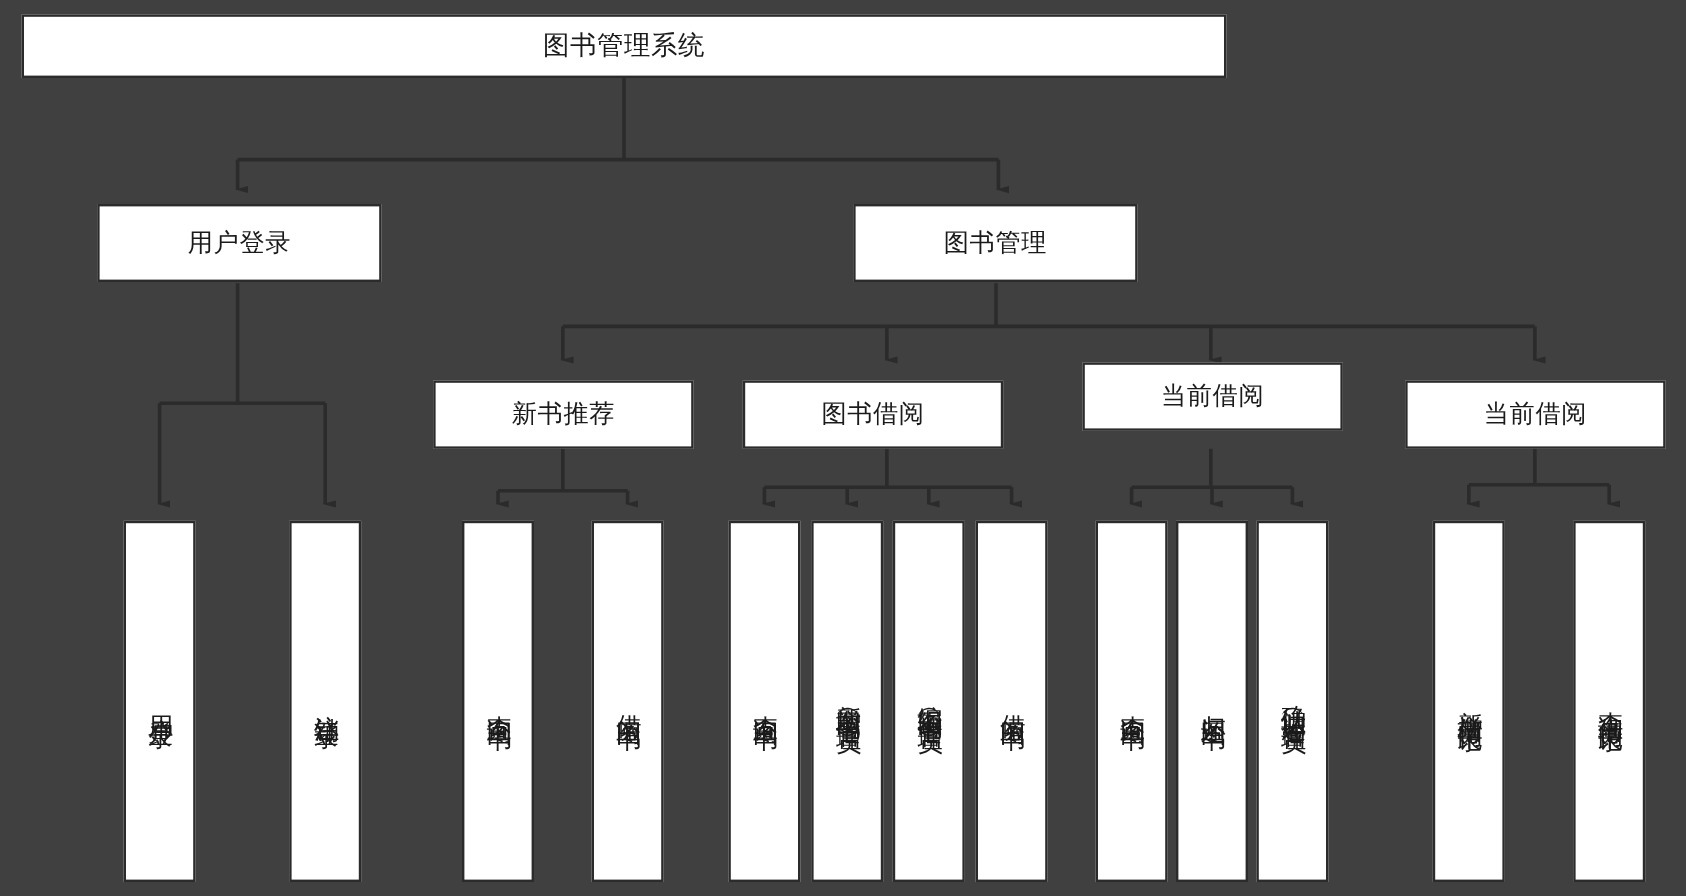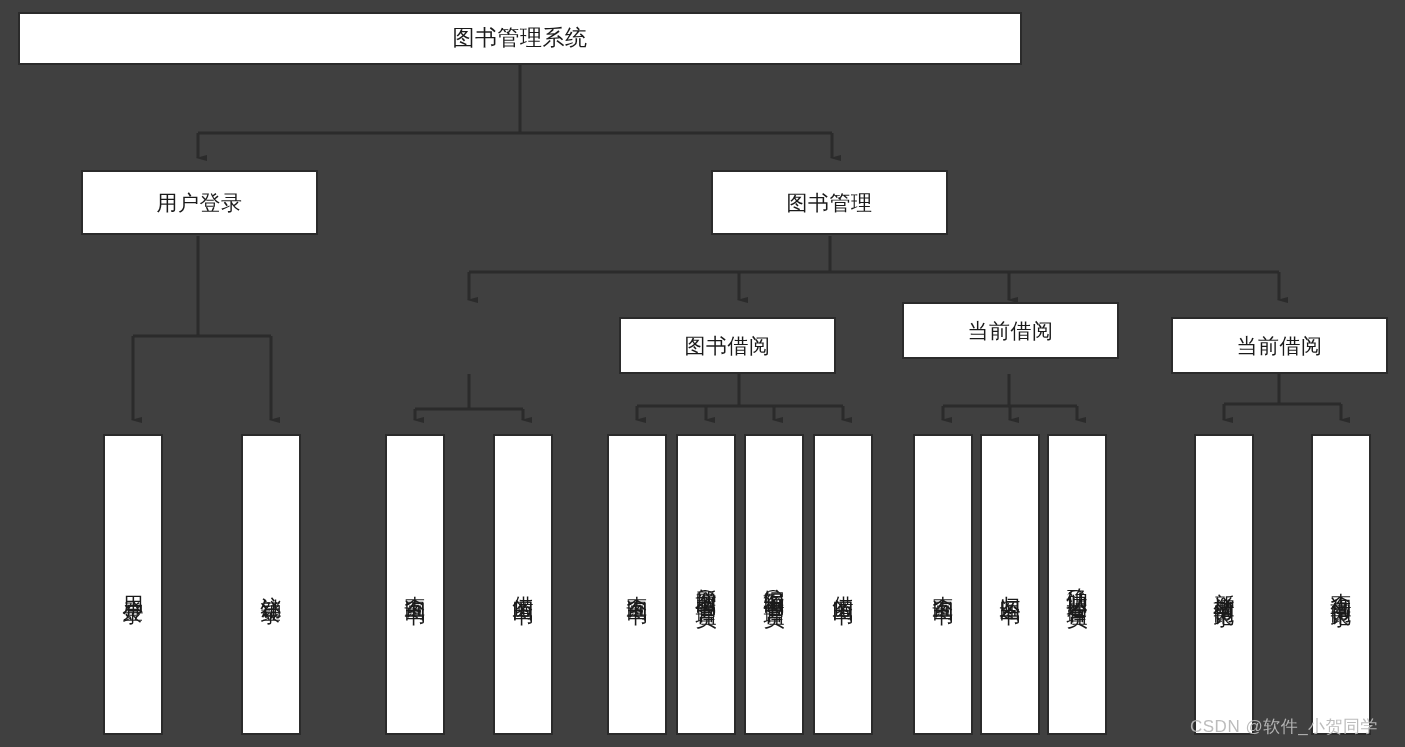--- a/index.html
+++ b/index.html
@@ -127,20 +127,23 @@
     <span>图书管理系统</span>
   </div>
 
   <div class="node node-h" style="left:81px; top:170px; width:237px; height:65px;">
     <span>用户登录</span>
   </div>
   <div class="node node-h" style="left:711px; top:170px; width:237px; height:65px;">
     <span>图书管理</span>
   </div>
 
+  <div class="node node-h" style="left:361px; top:317px; width:217px; height:57px;">
+    <span>新书推荐</span>
+  </div>
   <div class="node node-h" style="left:619px; top:317px; width:217px; height:57px;">
     <span>图书借阅</span>
   </div>
   <div class="node node-h" style="left:902px; top:302px; width:217px; height:57px;">
     <span>当前借阅</span>
   </div>
   <div class="node node-h" style="left:1171px; top:317px; width:217px; height:57px;">
     <span>当前借阅</span>
   </div>
 
@@ -181,15 +184,14 @@
     <span class="vtext">确认归还（管理员）</span>
   </div>
 
   <div class="node node-v" style="left:1194px; top:434px; width:60px; height:301px;">
     <span class="vtext">新增借阅记录</span>
   </div>
   <div class="node node-v" style="left:1311px; top:434px; width:60px; height:301px;">
     <span class="vtext">查询借阅记录</span>
   </div>
 
-  <div class="watermark" style="left:1190px; top:715px;">CSDN @软件_小贺同学</div>
 
 </div>
 
 </body></html>

